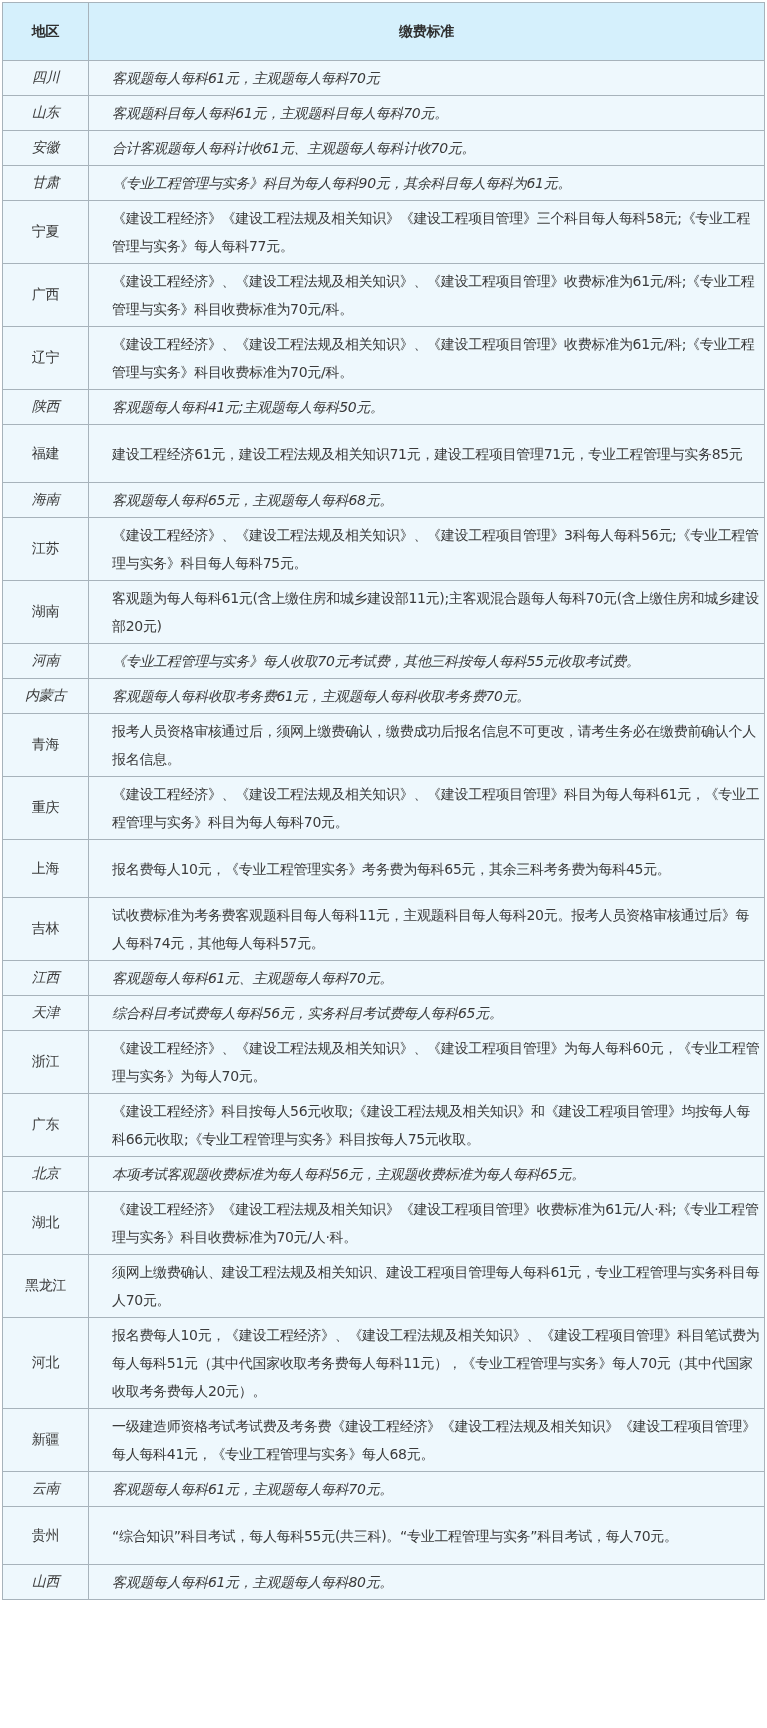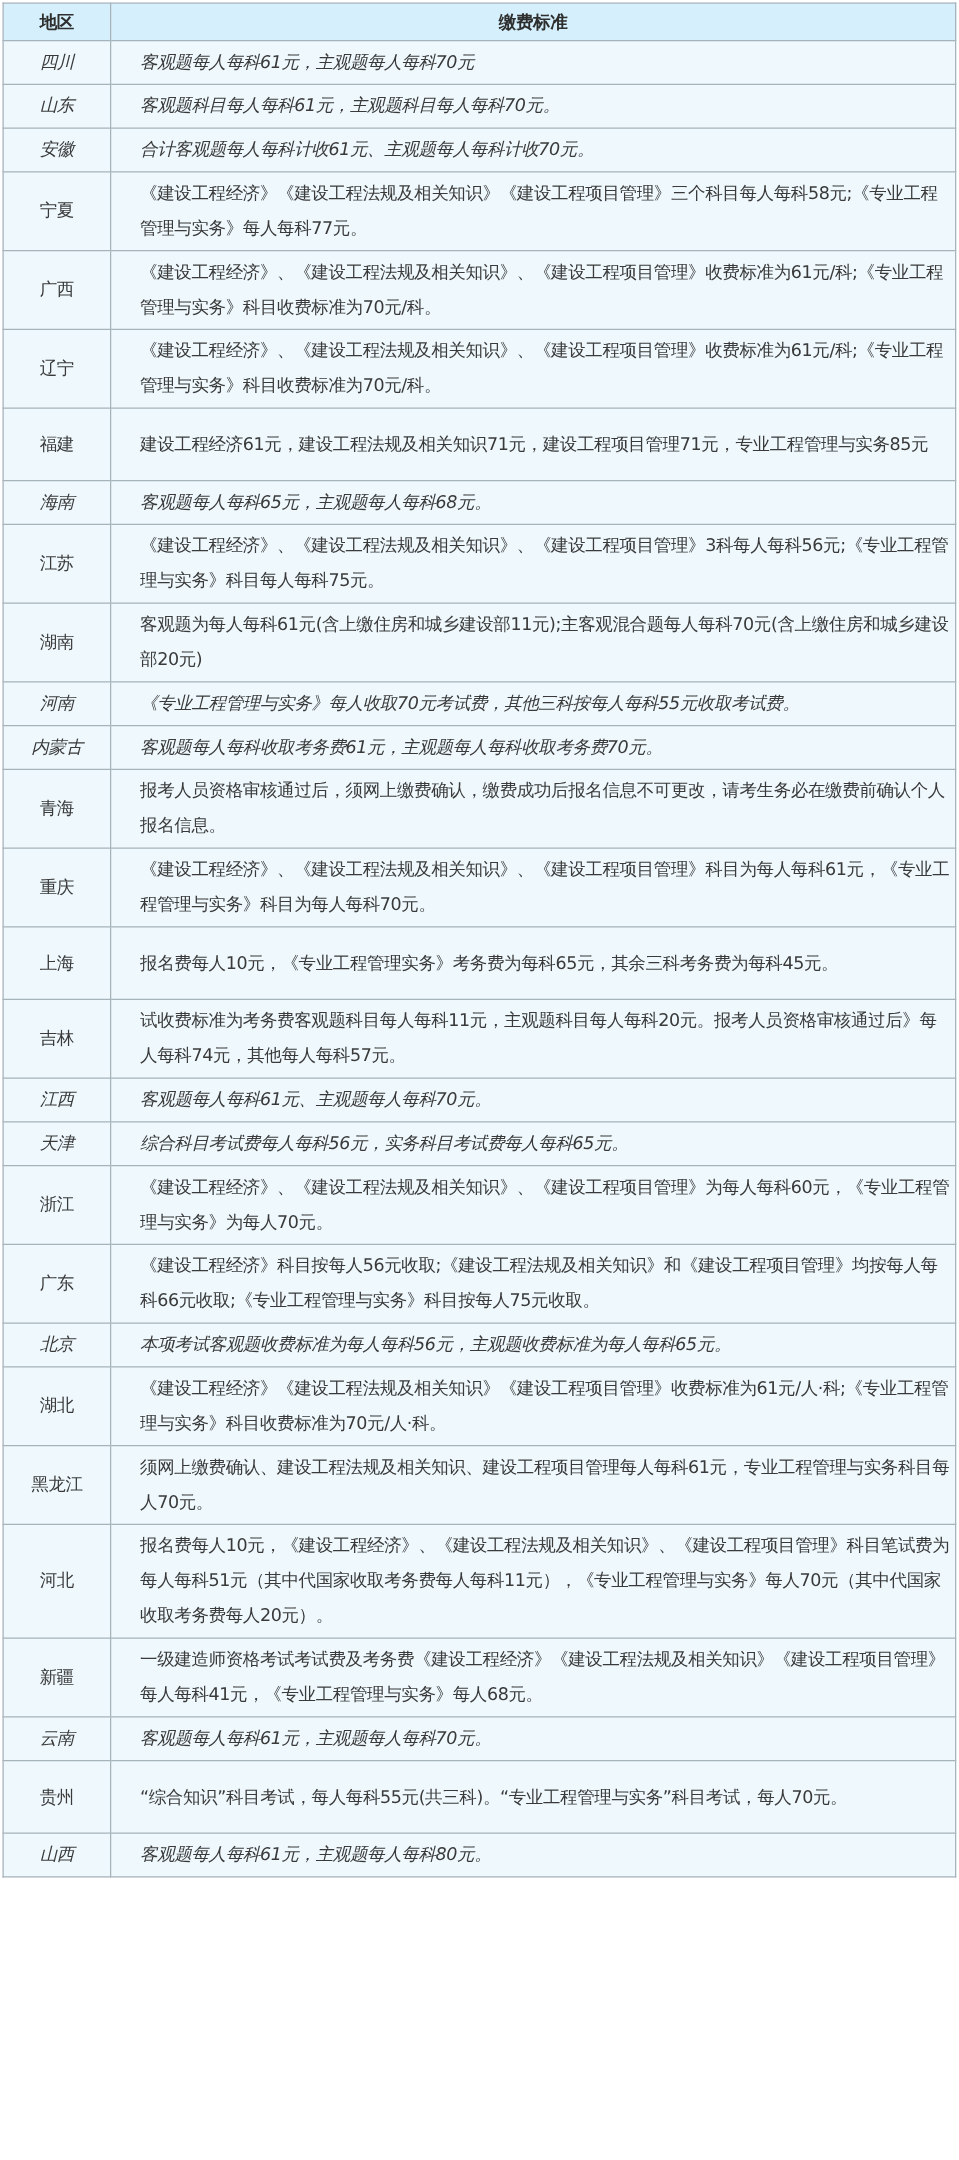--- a/index.html
+++ b/index.html
@@ -32,21 +32,21 @@
     border: 1px solid #a7b3bb;
     font-size: 14px;
     letter-spacing: -0.3px;
   }
   thead th {
     background: #d5f0fc;
     height: 29px;
     font-weight: bold;
     color: #2e2e2e;
     text-align: center;
-    padding: 0;
+    padding: 14px;
   }
   td.region {
     text-align: center;
     vertical-align: middle;
     padding: 0;
   }
   td.fee {
     text-align: left;
     vertical-align: middle;
     padding: 3px 4px 3px 3px;
@@ -78,31 +78,39 @@
           <td class="fee">客观题每人每科61元，主观题每人每科70元</td>
         </tr>
       <tr class="lines-1">
           <td class="region">山东</td>
           <td class="fee">客观题科目每人每科61元，主观题科目每人每科70元。</td>
         </tr>
       <tr class="lines-1">
           <td class="region">安徽</td>
           <td class="fee">合计客观题每人每科计收61元、主观题每人每科计收70元。</td>
         </tr>
+      <tr class="lines-1">
+          <td class="region">甘肃</td>
+          <td class="fee">《专业工程管理与实务》科目为每人每科90元，其余科目每人每科为61元。</td>
+        </tr>
       <tr class="lines-2">
           <td class="region">宁夏</td>
           <td class="fee">《建设工程经济》《建设工程法规及相关知识》《建设工程项目管理》三个科目每人每科58元;《专业工程管理与实务》每人每科77元。</td>
         </tr>
       <tr class="lines-2">
           <td class="region">广西</td>
           <td class="fee">《建设工程经济》、《建设工程法规及相关知识》、《建设工程项目管理》收费标准为61元/科;《专业工程管理与实务》科目收费标准为70元/科。</td>
         </tr>
       <tr class="lines-2">
           <td class="region">辽宁</td>
           <td class="fee">《建设工程经济》、《建设工程法规及相关知识》、《建设工程项目管理》收费标准为61元/科;《专业工程管理与实务》科目收费标准为70元/科。</td>
+        </tr>
+      <tr class="lines-1">
+          <td class="region">陕西</td>
+          <td class="fee">客观题每人每科41元;主观题每人每科50元。</td>
         </tr>
       <tr class="lines-2">
           <td class="region">福建</td>
           <td class="fee">建设工程经济61元，建设工程法规及相关知识71元，建设工程项目管理71元，专业工程管理与实务85元</td>
         </tr>
       <tr class="lines-1">
           <td class="region">海南</td>
           <td class="fee">客观题每人每科65元，主观题每人每科68元。</td>
         </tr>
       <tr class="lines-2">

